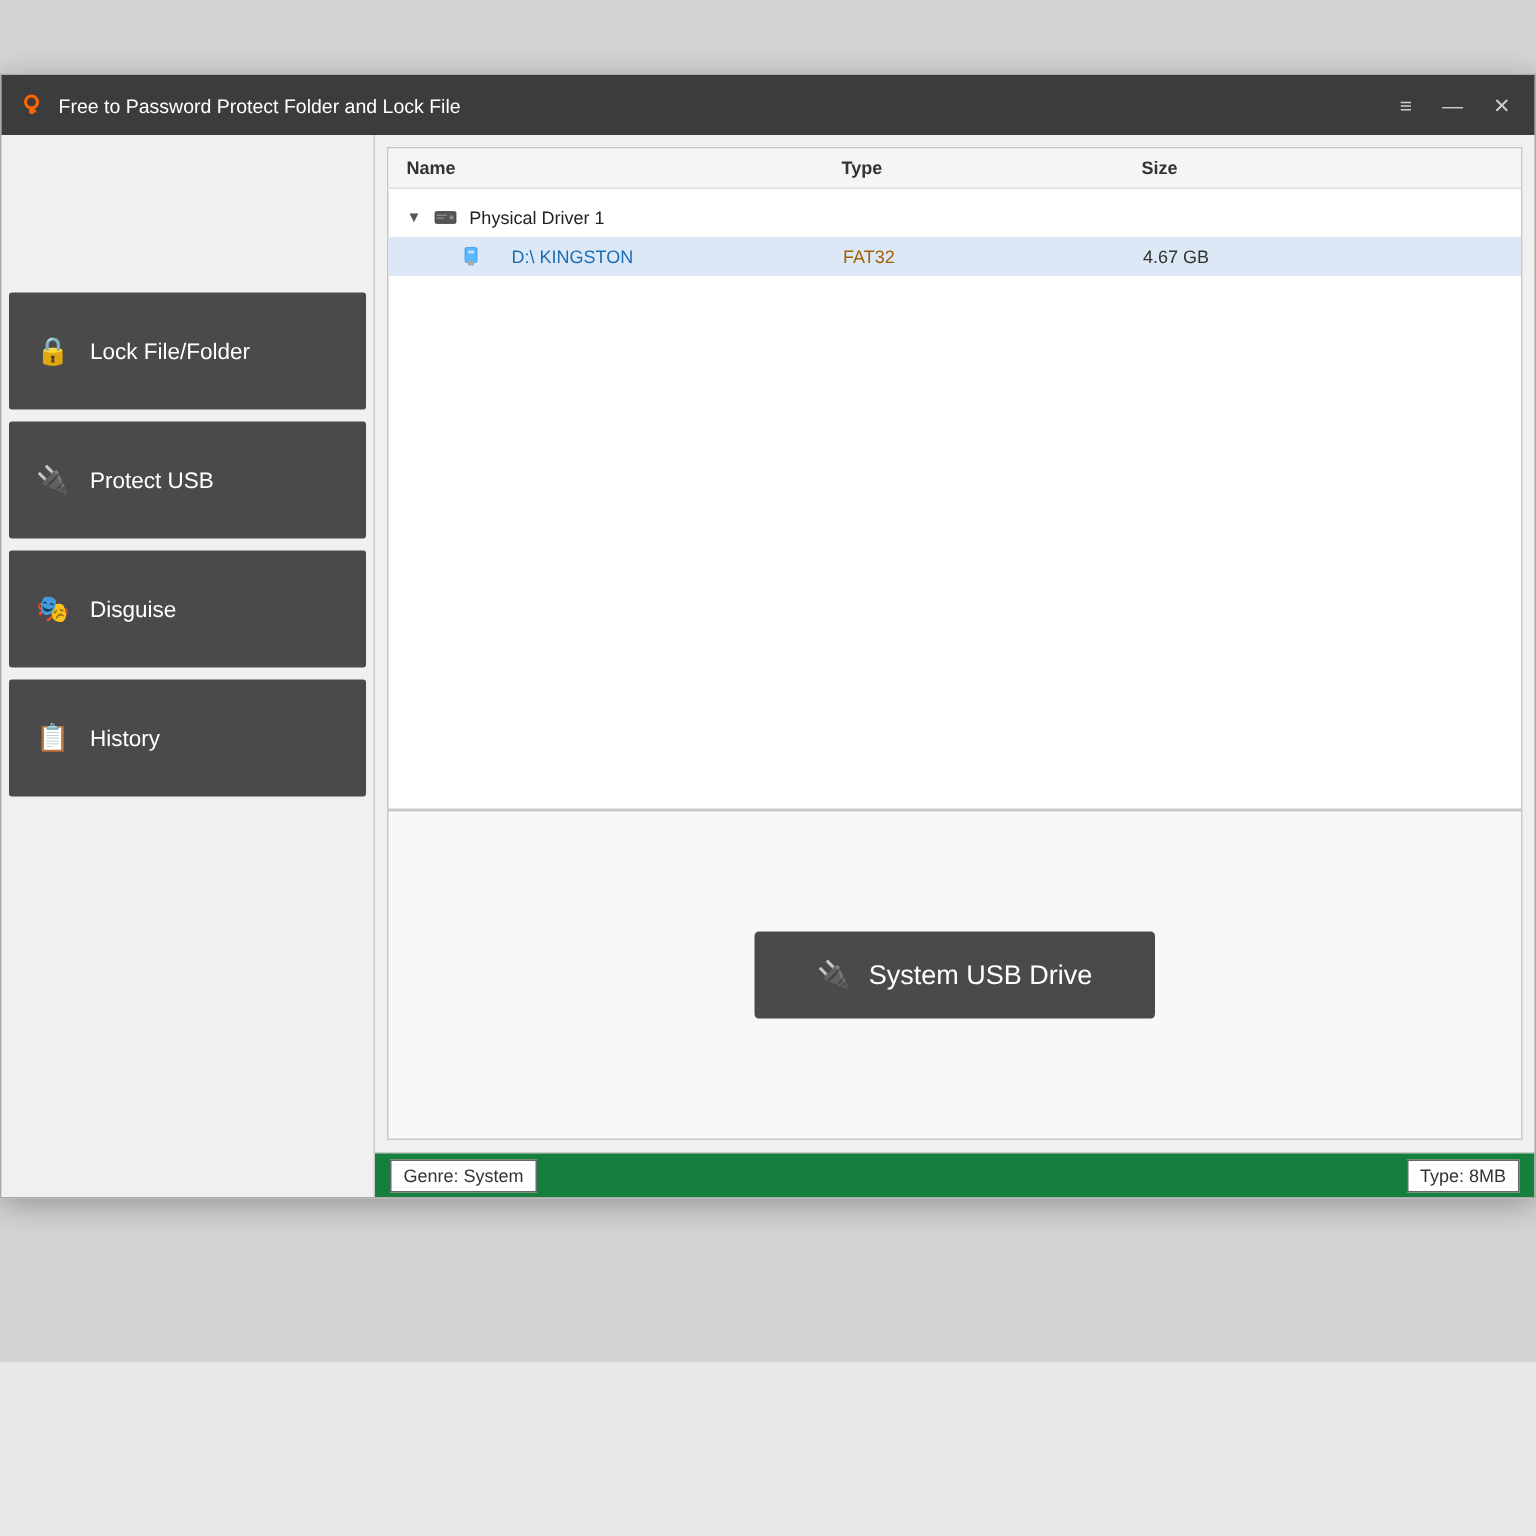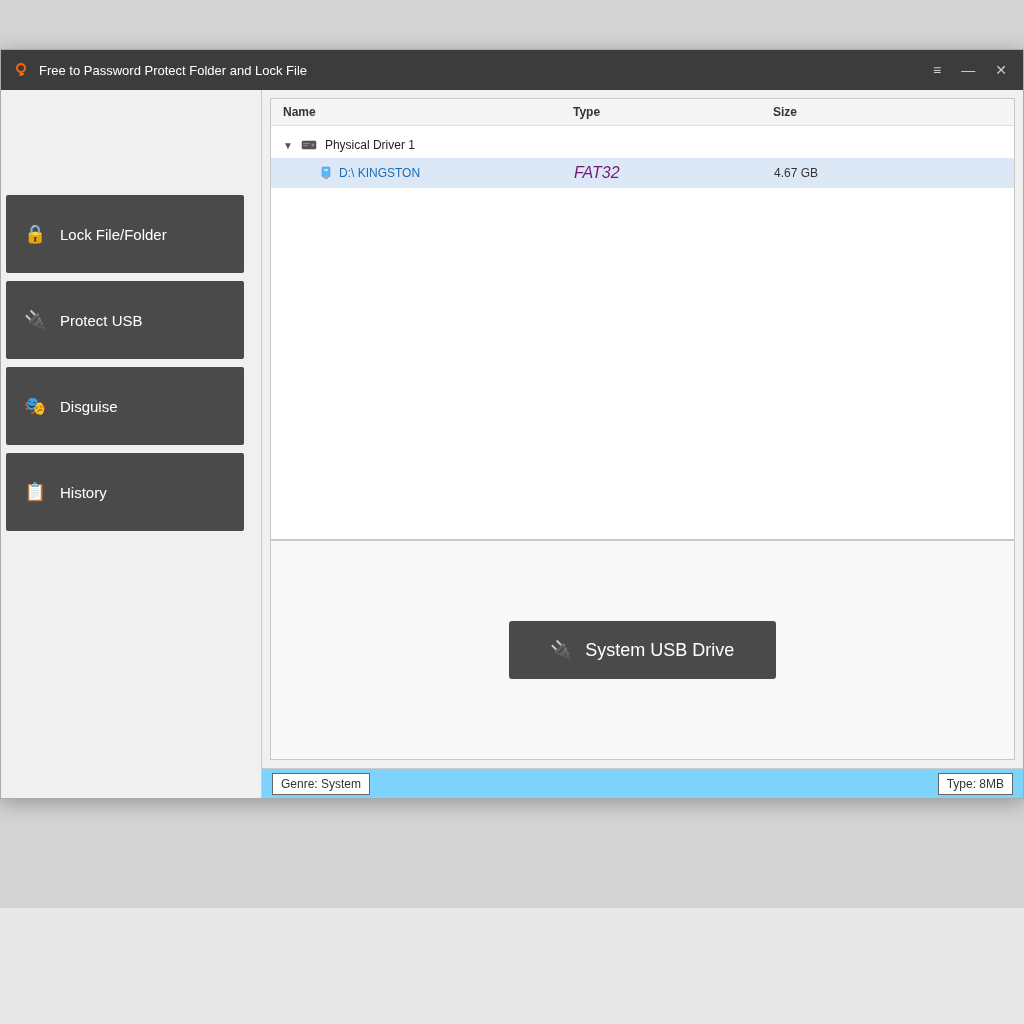--- a/index.html
+++ b/index.html
@@ -112,21 +112,20 @@
       text-align: center;
       flex-shrink: 0;
     }
 
     
     .right-panel {
       flex: 1;
       display: flex;
       flex-direction: column;
       border-left: 1px solid #ccc;
-      margin-left: 12px;
     }
 
     
     .file-tree-panel {
       flex: 1;
       background: #ffffff;
       border: 1px solid #c8c8c8;
       margin: 8px 8px 0 8px;
       overflow: auto;
     }
@@ -175,30 +174,29 @@
       padding: 6px 12px 6px 48px;
       font-size: 12px;
       cursor: pointer;
       background: #dce8f5;
     }
 
     .tree-item-name {
       width: 255px;
       display: flex;
       align-items: flex-start;
-      gap: 6px;
+      gap: 20px;
       color: #1a6db5;
       font-size: 12px;
     }
 
     .tree-item-type {
       width: 200px;
-      color: #701a75;
-      font-size: 16px;
-      font-style: italic;
+      color: #a16207;
+      font-size: 12px;
     }
 
     .tree-item-size {
       color: #333;
       font-size: 12px;
     }
 
     
     .bottom-panel {
       height: 220px;
@@ -243,21 +241,21 @@
       display: flex;
       align-items: center;
       gap: 12px;
       z-index: 2;
       position: relative;
     }
 
     
     .status-bar {
       height: 30px;
-      background: #7dd3fc;
+      background: #15803d;
       border-top: 1px solid #ccc;
       display: flex;
       align-items: center;
       justify-content: space-between;
       padding: 0 10px;
       flex-shrink: 0;
     }
 
     
     .footer-bar {

